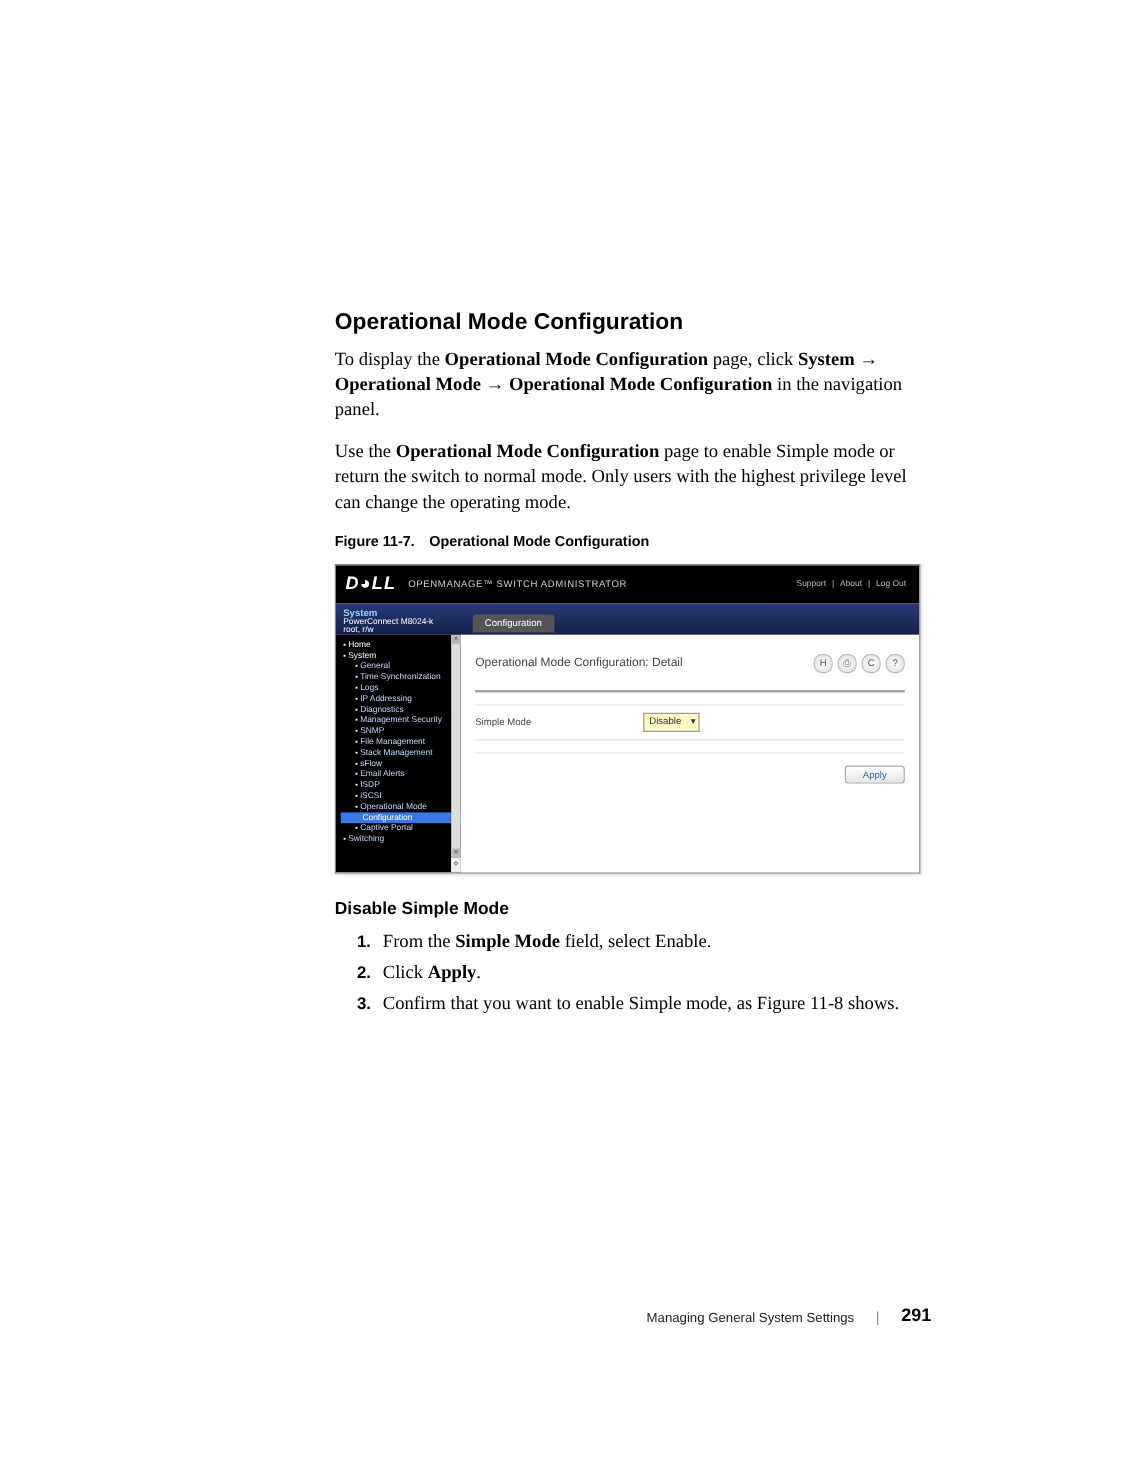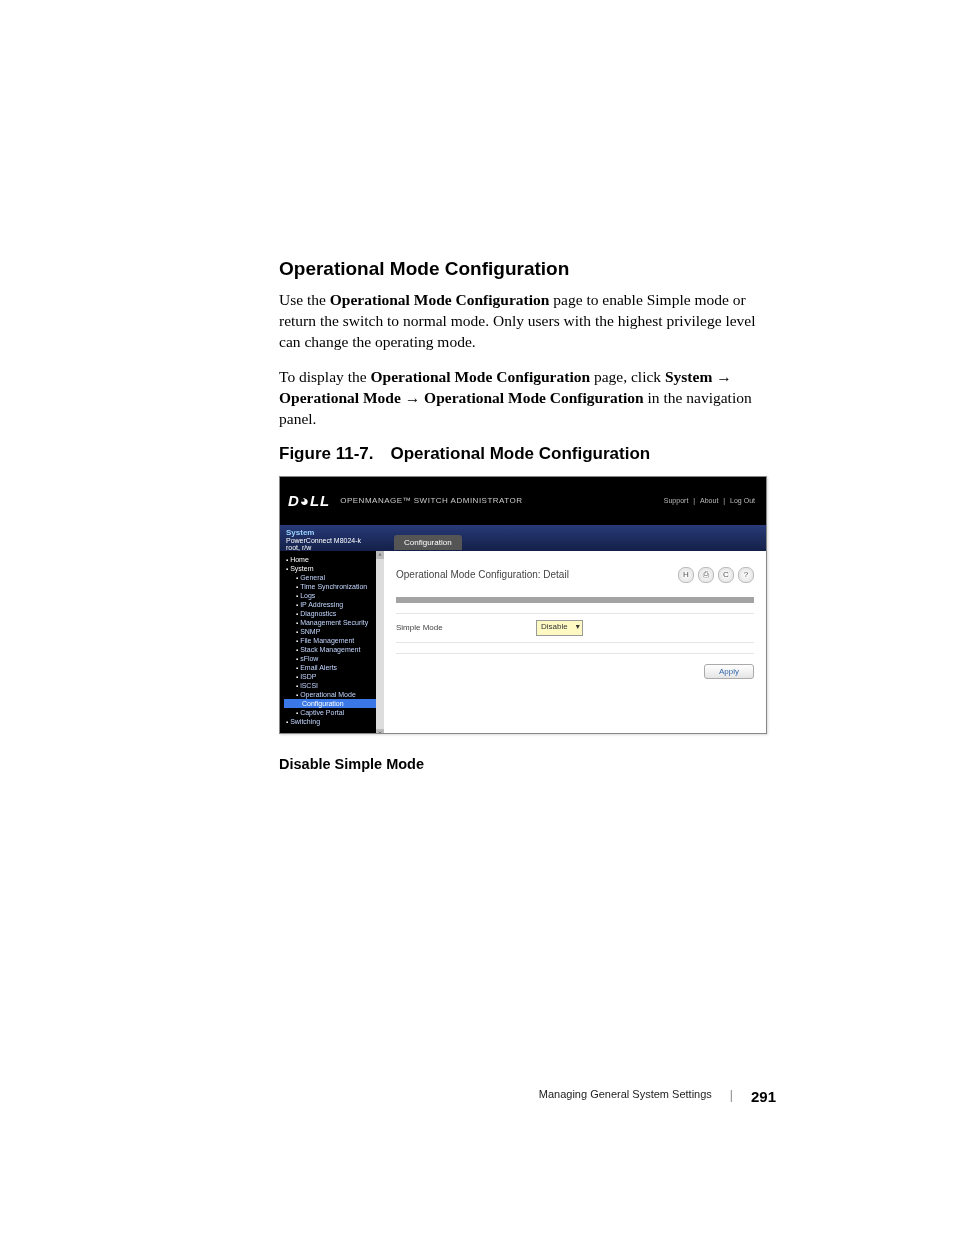--- a/index.html
+++ b/index.html
@@ -33,36 +33,36 @@
     font-size: 15.5px;
     line-height: 1.35;
     margin: 0 0 14px 0;
   }
   .bold {
     font-weight: 700;
   }
   .fig-caption {
     font-family: Arial, Helvetica, sans-serif;
     font-weight: 700;
-    font-size: 17px;
+    font-size: 12px;
     margin: 14px 0 12px 0;
   }
   
   .screenshot {
     width: 486px;
     height: 256px;
     border: 1px solid #888;
     background: #fff;
     position: relative;
     font-family: Arial, Helvetica, sans-serif;
     box-shadow: 1px 1px 2px rgba(0,0,0,0.15);
     overflow: hidden;
   }
   .ss-top {
-    height: 48px;
+    height: 32px;
     background: #000;
     color: #fff;
     display: flex;
     align-items: center;
     justify-content: space-between;
     padding: 0 8px;
     font-size: 9px;
   }
   .dell-logo {
     font-family: Arial, Helvetica, sans-serif;
@@ -132,21 +132,21 @@
   .ss-main {
     flex:1;
     background:#fff;
     padding: 10px 12px;
     font-size:9px;
     color:#333;
   }
   .ss-detail-head {
     display:flex; justify-content:space-between; align-items:center;
     font-size:10px; color:#444; font-weight:500;
-    border-bottom: 6px solid #a3a3a3;
+    border-bottom: 2px solid #a3a3a3;
     padding-bottom:14px;
     margin-top:6px;
   }
   .ss-icons { display:flex; gap:4px; }
   .ss-icon {
     width:14px; height:14px; border-radius:7px;
     background:radial-gradient(#fff,#ddd);
     border:1px solid #bbb;
     font-size:8px; text-align:center; line-height:14px; color:#555;
   }
@@ -187,40 +187,40 @@
     margin:6px 0 0 0; padding:0 0 0 34px;
     font-size:15.5px; line-height:1.7;
   }
   ol.steps li { padding-left:6px; }
   ol.steps li::marker {
     font-family: Arial, Helvetica, sans-serif;
     font-weight:700; font-size:14px;
   }
   .footer {
     position:absolute; bottom:130px; right:222px;
-    font-size:12px; display:flex; align-items:flex-start; gap:18px;
+    font-size:12px; display:flex; align-items:flex-end; gap:18px;
     font-family: Arial, Helvetica, sans-serif;
   }
   .footer .title { font-size:11px; color:#222; }
   .footer .sep { color:#888; }
   .footer .pageno { font-weight:700; font-size:15px; }
 </style>
 </head>
 <body>
 <div class="page">
 
 <div class="content">
   <h2 class="h2">Operational Mode Configuration</h2>
 
   <p class="para">
+    <span>To display the </span><span class="bold">Operational Mode Configuration</span><span> page, click </span><span class="bold">System</span><span> → </span><span class="bold">Operational Mode</span><span> → </span><span class="bold">Operational Mode Configuration</span><span> in the navigation panel.</span>
+  </p>
+
+  <p class="para">
     <span>Use the </span><span class="bold">Operational Mode Configuration</span><span> page to enable Simple mode or return the switch to normal mode. Only users with the highest privilege level can change the operating mode.</span>
-  </p>
-
-  <p class="para">
-    <span>To display the </span><span class="bold">Operational Mode Configuration</span><span> page, click </span><span class="bold">System</span><span> → </span><span class="bold">Operational Mode</span><span> → </span><span class="bold">Operational Mode Configuration</span><span> in the navigation panel.</span>
   </p>
 
   <div class="fig-caption">Figure 11-7. Operational Mode Configuration</div>
 
   <div class="screenshot">
     <div class="ss-top">
       <div class="ss-top-left">
         <span class="dell-logo">D◕LL</span>
         <span class="ss-subtitle">OPENMANAGE™ SWITCH ADMINISTRATOR</span>
       </div>
@@ -285,20 +285,29 @@
           <span class="ss-select">Disable</span>
         </div>
         <div class="ss-apply-row">
           <span class="ss-apply">Apply</span>
         </div>
       </div>
     </div>
   </div>
 
   <div class="h3">Disable Simple Mode</div>
+  <ol class="steps">
+    <li>
+      <span>From the </span><span class="bold">Simple Mode</span><span> field, select Enable.</span>
+    </li>
+    <li>
+      <span>Click </span><span class="bold">Apply</span><span>.</span>
+    </li>
+    <li>Confirm that you want to enable Simple mode, as Figure 11-8 shows.</li>
+  </ol>
 </div>
 
 <div class="footer">
   <span class="title">Managing General System Settings</span>
   <span class="sep">|</span>
   <span class="pageno">291</span>
 </div>
 
 </div>
 

